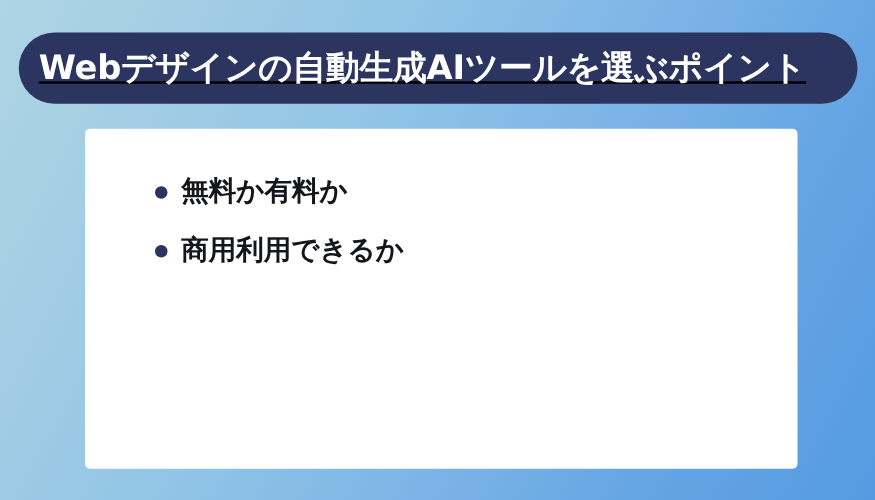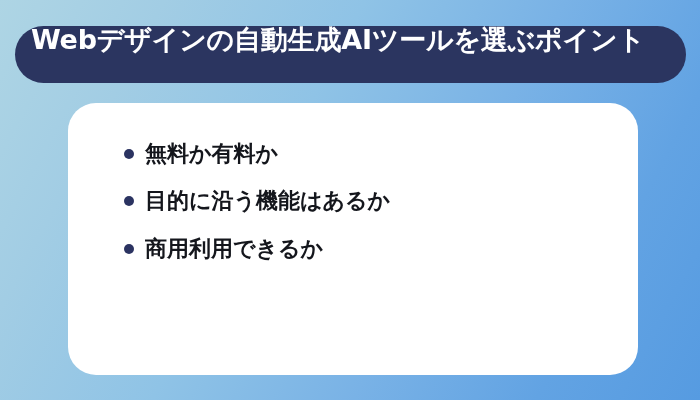--- a/index.html
+++ b/index.html
@@ -30,41 +30,42 @@
   #title-bar {
     position: absolute;
     left: 15px;
     top: 26px;
     width: 671px;
     height: 57px;
     background: #2b3560;
     border-radius: 29px;
     box-sizing: border-box;
     display: flex;
-    align-items: flex-start;
+    align-items: center;
     padding-left: 16px;
+    text-decoration: underline;
   }
   #title-text {
     color: #ffffff;
     font-size: 27px;
     font-weight: bold;
     letter-spacing: -0.2px;
     line-height: 1;
     white-space: nowrap;
   }
 
   
   #content-card {
     position: absolute;
     left: 68px;
     top: 103px;
     width: 570px;
     height: 272px;
     background: #ffffff;
-    border-radius: 28px;
+    border-radius: 4px;
   }
 
   #points-list {
     position: absolute;
     left: 56px;
     top: 27px;
     margin: 0;
     padding: 0;
     list-style: none;
   }
@@ -100,24 +101,20 @@
 
   <div id="content-card">
     <ul id="points-list">
 
       <li class="point-item">
         <span class="bullet-dot"></span>
         <span class="point-text">無料か有料か</span>
       </li>
 
 
-      <li class="point-item">
-        <span class="bullet-dot"></span>
-        <span class="point-text">目的に沿う機能はあるか</span>
-      </li>
 
       <li class="point-item">
         <span class="bullet-dot"></span>
         <span class="point-text">商用利用できるか</span>
       </li>
 
 
     </ul>
   </div>
 

